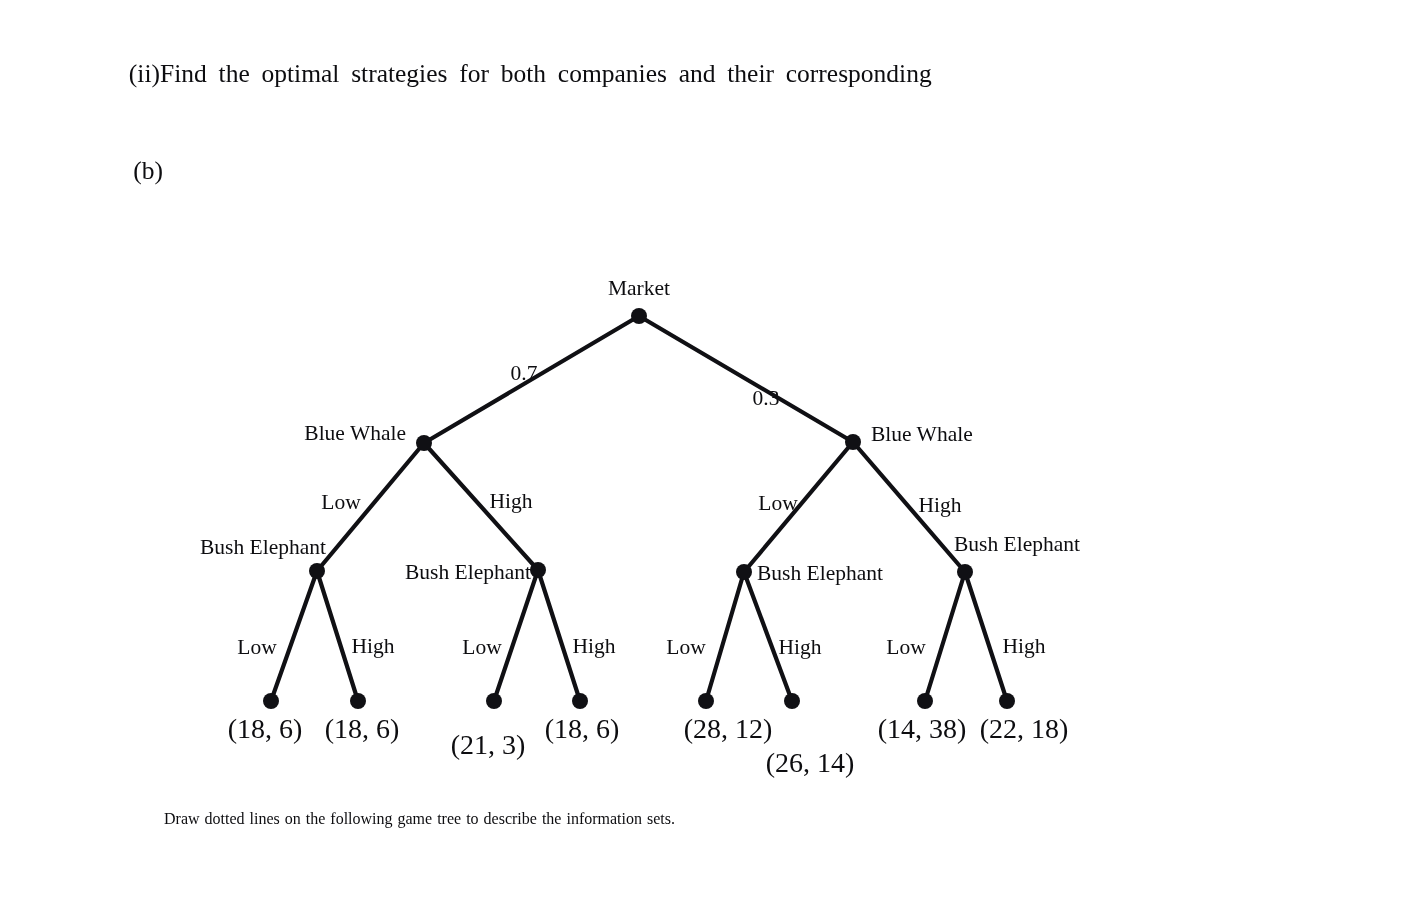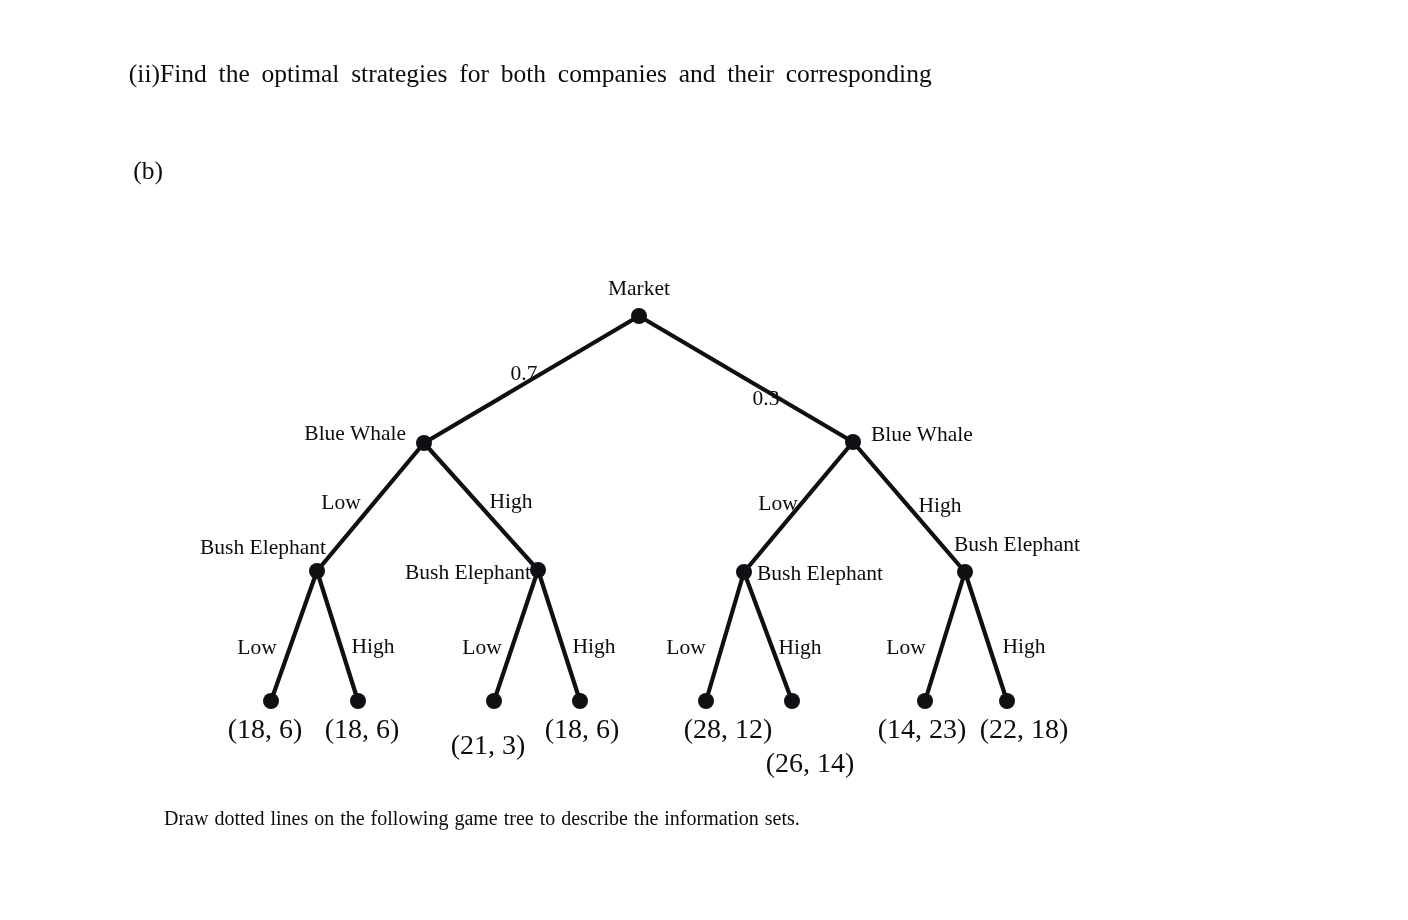--- a/index.html
+++ b/index.html
@@ -80,21 +80,21 @@
     margin-left: -62px;
   }
   #item-b .qbody {
     width: 1115px;
   }
 
   #closing-line {
     position: absolute;
     left: 164px;
     top: 801px;
-    font-size: 20px;
+    font-size: 16px;
     line-height: 35px;
     white-space: nowrap;
     word-spacing: 1.0px;
   }
 
   
   #tree-wrap {
     position: absolute;
     left: 0;
     top: 0;
@@ -206,18 +206,18 @@
       <div class="tree-label center" style="left: 686px; top: 637px;">Low</div>
       <div class="tree-label center" style="left: 800px; top: 637px;">High</div>
       <div class="tree-label center" style="left: 906px; top: 637px;">Low</div>
       <div class="tree-label center" style="left: 1024px; top: 636px;">High</div>
       <div class="payoff-label" style="left: 265px; top: 718px;">(18, 6)</div>
       <div class="payoff-label" style="left: 362px; top: 718px;">(18, 6)</div>
       <div class="payoff-label" style="left: 488px; top: 734px; text-align: center;">(21, 3)</div>
       <div class="payoff-label" style="left: 582px; top: 718px;">(18, 6)</div>
       <div class="payoff-label" style="left: 703px; top: 718px; margin-left: 25px;">(28, 12)</div>
       <div class="payoff-label" style="left: 810px; top: 752px;">(26, 14)</div>
-      <div class="payoff-label" style="left: 922px; top: 718px;">(14, 23)</div>
+      <div class="payoff-label" style="left: 922px; top: 718px;">(14, 38)</div>
       <div class="payoff-label" style="left: 1024px; top: 718px;">(22, 18)</div>
     </div>
 </div>
 
 <div id="closing-line">Draw dotted lines on the following game tree to describe the information sets.</div>
 
 </body></html>

